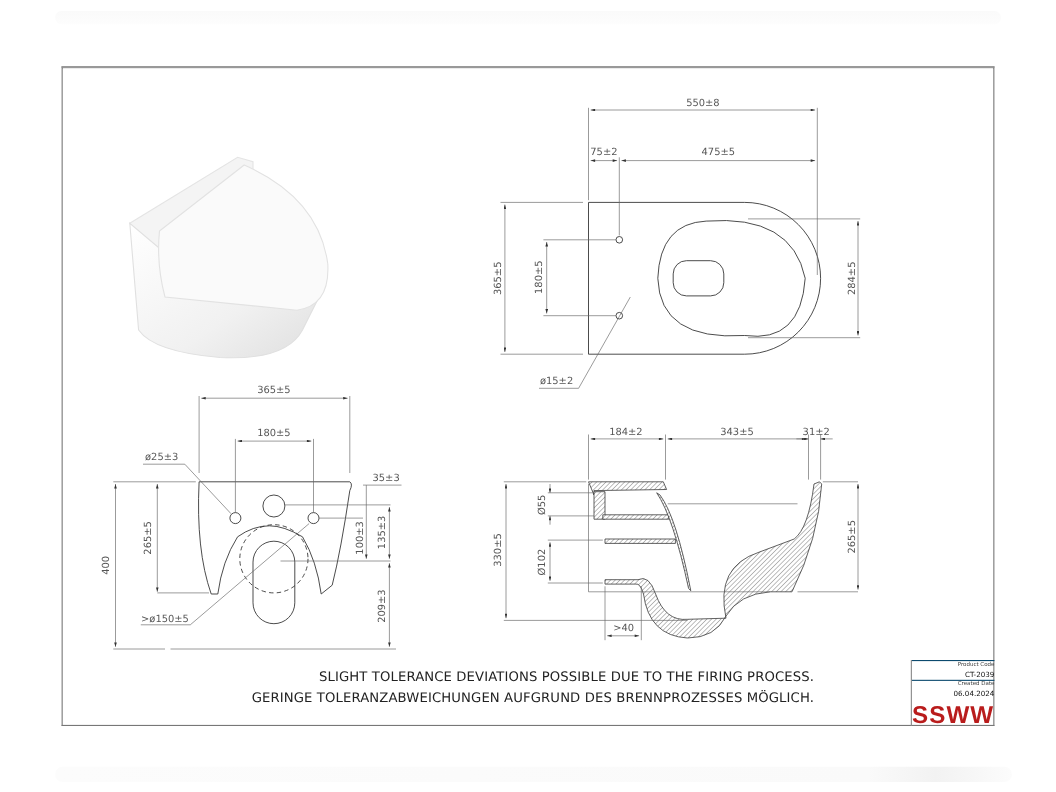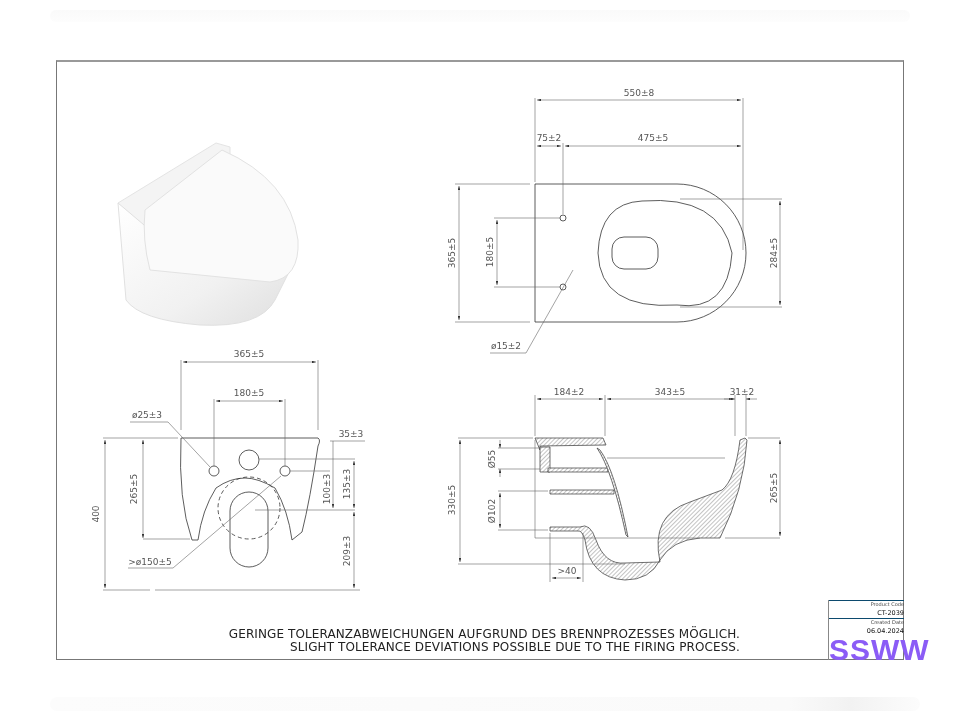--- a/index.html
+++ b/index.html
@@ -4,21 +4,21 @@
   <style>
     html, body { margin:0; padding:0; background:#ffffff; }
     body { width:960px; height:720px; position:relative; overflow:hidden; font-family:"DejaVu Sans", sans-serif; }
     .sheet { position:absolute; left:56px; top:60px; width:848px; height:600px; border:1px solid #777; border-top:2px solid #999; box-sizing:border-box; background:#fff; }
     svg text { font-family:"DejaVu Sans", sans-serif; fill:#555; }
     .note { position:absolute; left:220px; width:520px; text-align:right; font-family:"DejaVu Sans", sans-serif; font-size:12px; color:#222; letter-spacing:0.1px; }
     .tb { position:absolute; left:828px; top:600px; width:76px; height:60px; border-left:1px solid #888; box-sizing:border-box; font-family:"DejaVu Sans", sans-serif; }
     .tb .cell { border-top:1px solid #0c4a6e; text-align:right; }
     .tb .lbl { font-size:5px; color:#444; line-height:7px; }
     .tb .val { font-size:6.5px; color:#111; line-height:10px; }
-    .tb .logo { position:absolute; left:0; right:0; bottom:0; height:20px; font-family:"Liberation Sans", sans-serif; font-weight:bold; font-size:30px; line-height:20px; color:#8b5cf6; letter-spacing:1px; }
+    .tb .logo { position:absolute; left:0; right:0; bottom:0; height:20px; font-family:"Liberation Sans", sans-serif; font-weight:bold; font-size:22px; line-height:20px; color:#b91c1c; letter-spacing:1px; }
     .fade-top { position:absolute; left:50px; top:10px; width:860px; height:12px; background:linear-gradient(#fafafa,#fdfdfd); border-radius:6px; }
     .fade-bot { position:absolute; left:50px; top:697px; width:870px; height:14px; background:linear-gradient(90deg,#fcfcfc,#fafafa 85%,#f2f2f2 92%,#fcfcfc); border-radius:7px; }
   </style>
 </head>
 <body>
 
 <div class="fade-top"></div>
 
 <div class="sheet"></div>
 
@@ -160,21 +160,21 @@
   <text x="670" y="395" font-size="9" text-anchor="middle">343±5</text>
   <text x="742" y="395" font-size="9" text-anchor="middle">31±2</text>
   <text x="455" y="500" font-size="9" text-anchor="middle" transform="rotate(-90 455 500)">330±5</text>
   <text x="777" y="488" font-size="9" text-anchor="middle" transform="rotate(-90 777 488)">265±5</text>
   <text x="495" y="459" font-size="9" text-anchor="middle" transform="rotate(-90 495 459)">Ø55</text>
   <text x="495" y="511" font-size="9" text-anchor="middle" transform="rotate(-90 495 511)">Ø102</text>
   <text x="567" y="574" font-size="9" text-anchor="middle">&gt;40</text>
 </svg>
 
 <div class="note" style="top:627px">GERINGE TOLERANZABWEICHUNGEN AUFGRUND DES BRENNPROZESSES MÖGLICH.</div>
-<div class="note" style="top:640px">SLIGHT TOLERANCE DEVIATIONS POSSIBLE DUE TO THE FIRING PROCESS.</div>
+<div class="note" style="top:608px">SLIGHT TOLERANCE DEVIATIONS POSSIBLE DUE TO THE FIRING PROCESS.</div>
 
 <div class="tb">
   <div class="cell">
     <div class="lbl">Product Code</div>
     <div class="val">CT-2039</div>
   </div>
   <div class="cell">
     <div class="lbl">Created Date</div>
     <div class="val">06.04.2024</div>
   </div>

